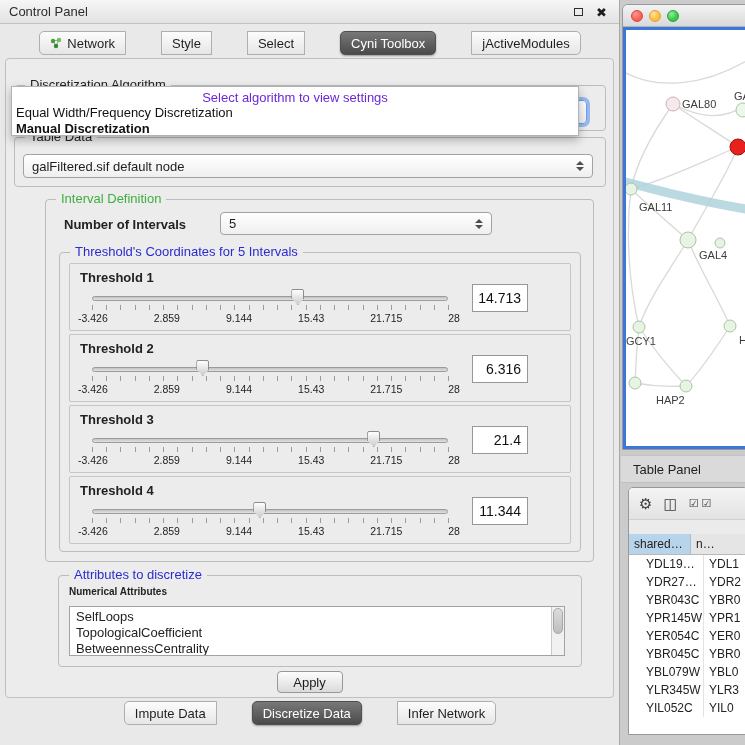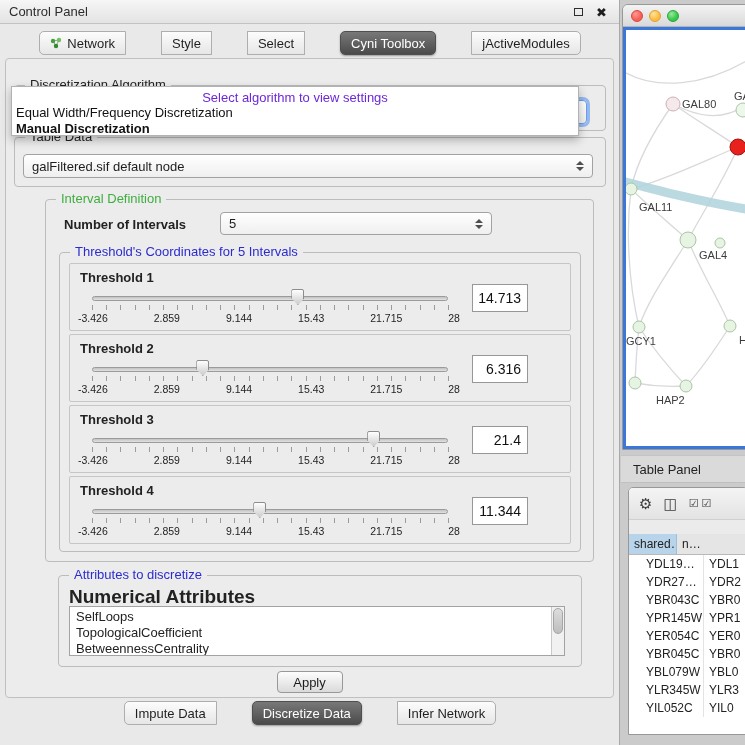--- a/index.html
+++ b/index.html
@@ -70,21 +70,21 @@
     clip-path:polygon(0 0,100% 0,100% 58%,50% 100%,0 58%); border-radius:2px; }
   .ticks { position:absolute; top:17px; left:0; width:357px; height:5px;
     background:repeating-linear-gradient(to right,#9b9b9b 0 1px,transparent 1px 14.24px); }
   .tick-labels { position:absolute; top:24px; left:-14px; right:-12px; display:flex;
     justify-content:space-between; font-size:10.5px; color:#1e1e1e; }
   .value-box { position:absolute; left:402px; top:20px; width:56px; height:28px; background:#fff;
     border:1px solid #979797; display:flex; align-items:center; justify-content:flex-end;
     padding:0 6px; font-size:14px; color:#111; }
 
   
-  .bold-label { font-weight:bold; font-size:19px; }
+  .bold-label { font-weight:bold; font-size:10px; }
   .listbox { position:absolute; left:10px; top:30px; right:16px; height:50px; background:#fff;
     border:1px solid #a3a3a3; overflow:hidden; }
   .listbox .li { padding-left:6px; line-height:16px; font-size:13px; white-space:nowrap; }
   .vscroll { position:absolute; right:0; top:0; bottom:0; width:13px; background:#f1f1f1;
     border-left:1px solid #c8c8c8; }
   .vthumb { position:absolute; left:1px; right:1px; top:1px; height:26px;
     background:linear-gradient(#dddddd,#bdbdbd); border:1px solid #a6a6a6; border-radius:5px; }
 
   .apply-btn { position:absolute; left:50%; top:612px; transform:translateX(-50%);
     width:66px; height:22px; border:1px solid #989898; border-radius:4px;
@@ -112,21 +112,21 @@
     display:flex; align-items:center; padding-left:12px; font-size:13px; color:#222; }
 
   .table-window { position:absolute; left:628px; top:487px; width:120px; height:248px;
     background:#f2f2f2; border:1px solid #989898; border-radius:5px 5px 0 0; overflow:hidden; }
   .tbl-toolbar { height:32px; display:flex; align-items:center; gap:11px; padding:0 10px;
     background:linear-gradient(#f4f4f4,#e3e3e3); border-bottom:1px solid #d0d0d0; }
   .tool-glyph { font-size:15px; color:#3a3a3a; line-height:1; }
   .tool-glyph.small { font-size:11px; }
   .tbl-spacer { height:14px; background:#ebebeb; }
   .tbl-header { display:flex; height:21px; border-bottom:1px solid #b9b9b9; background:#e5e5e5; font-size:12px; }
-  .th1 { width:48px; background:#b7d4ea; border-right:1px solid #9fc0da; padding:3px 0 0 5px; overflow:hidden; white-space:nowrap; }
+  .th1 { width:62px; background:#b7d4ea; border-right:1px solid #9fc0da; padding:3px 0 0 5px; overflow:hidden; white-space:nowrap; }
   .th2 { flex:1; padding:3px 0 0 5px; overflow:hidden; white-space:nowrap; }
   .tbl-body { background:#fff; height:195px; }
   .tr { display:flex; height:18px; line-height:18px; font-size:12px; background:#fff; }
   .td1 { width:62px; padding-left:5px; white-space:nowrap; overflow:hidden;margin-left:12px; }
   .td2 { flex:1; padding-left:5px; border-left:1px solid #e3e3e3; white-space:nowrap; overflow:hidden; }
 </style>
 </head>
 <body>
 
 <div class="stage">

